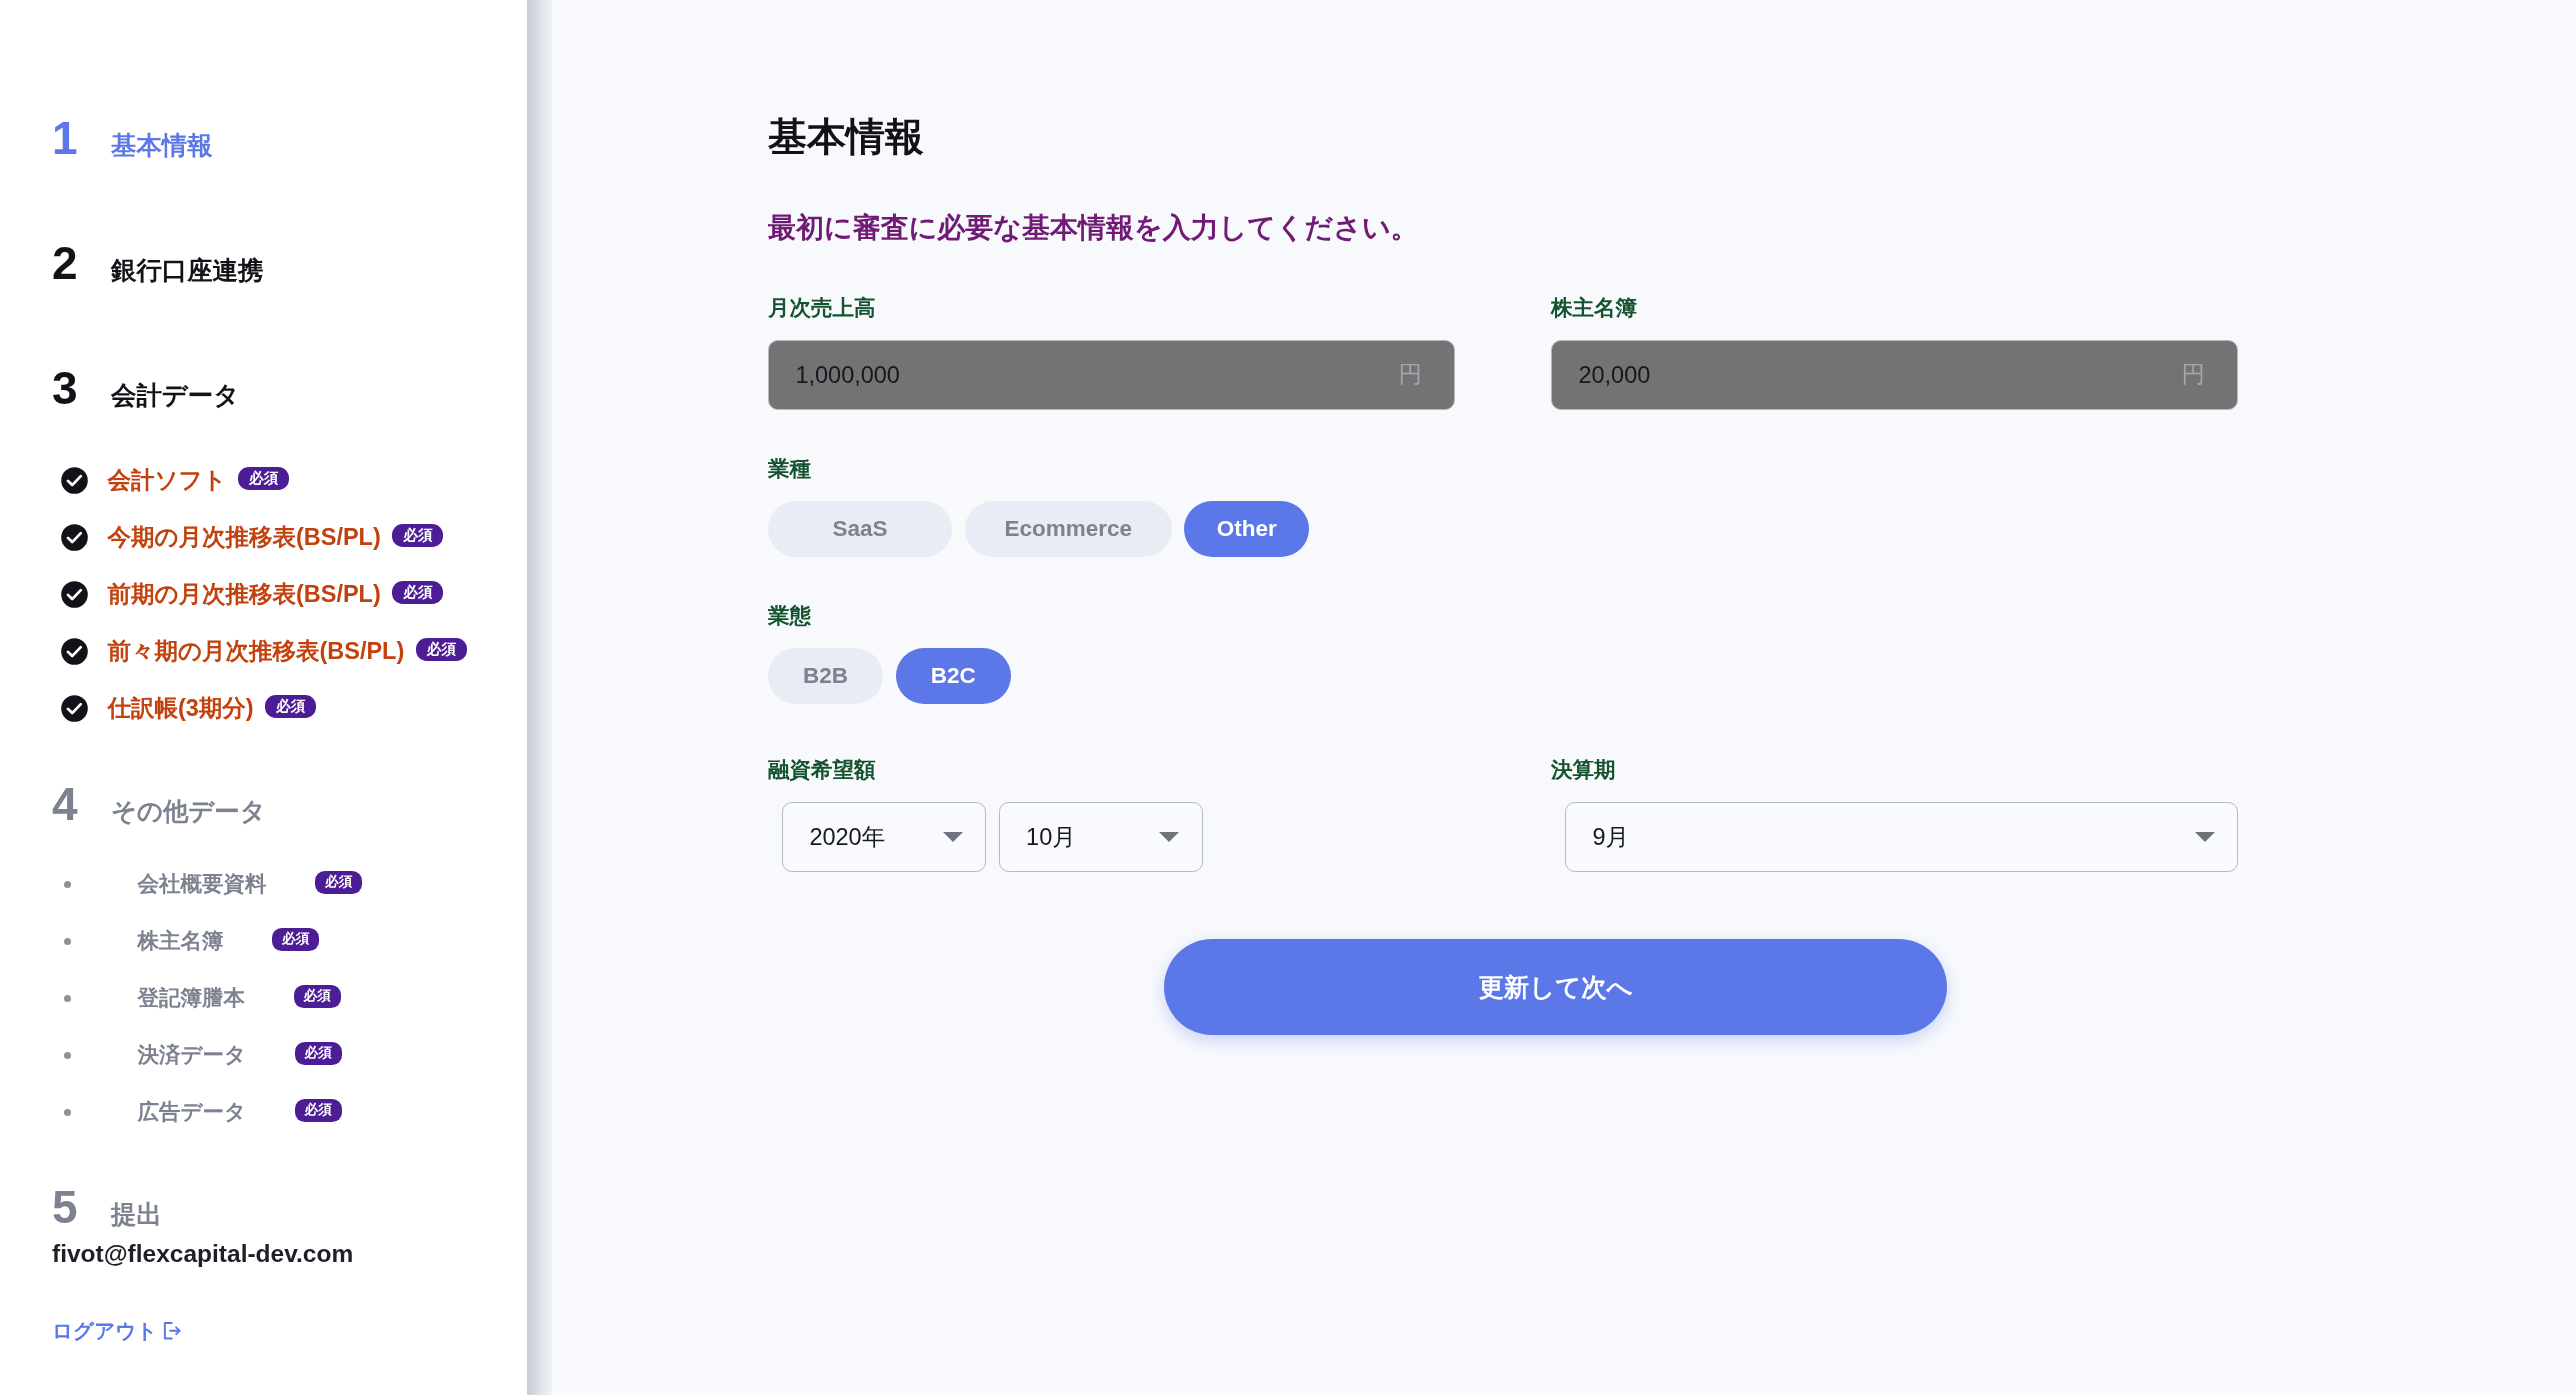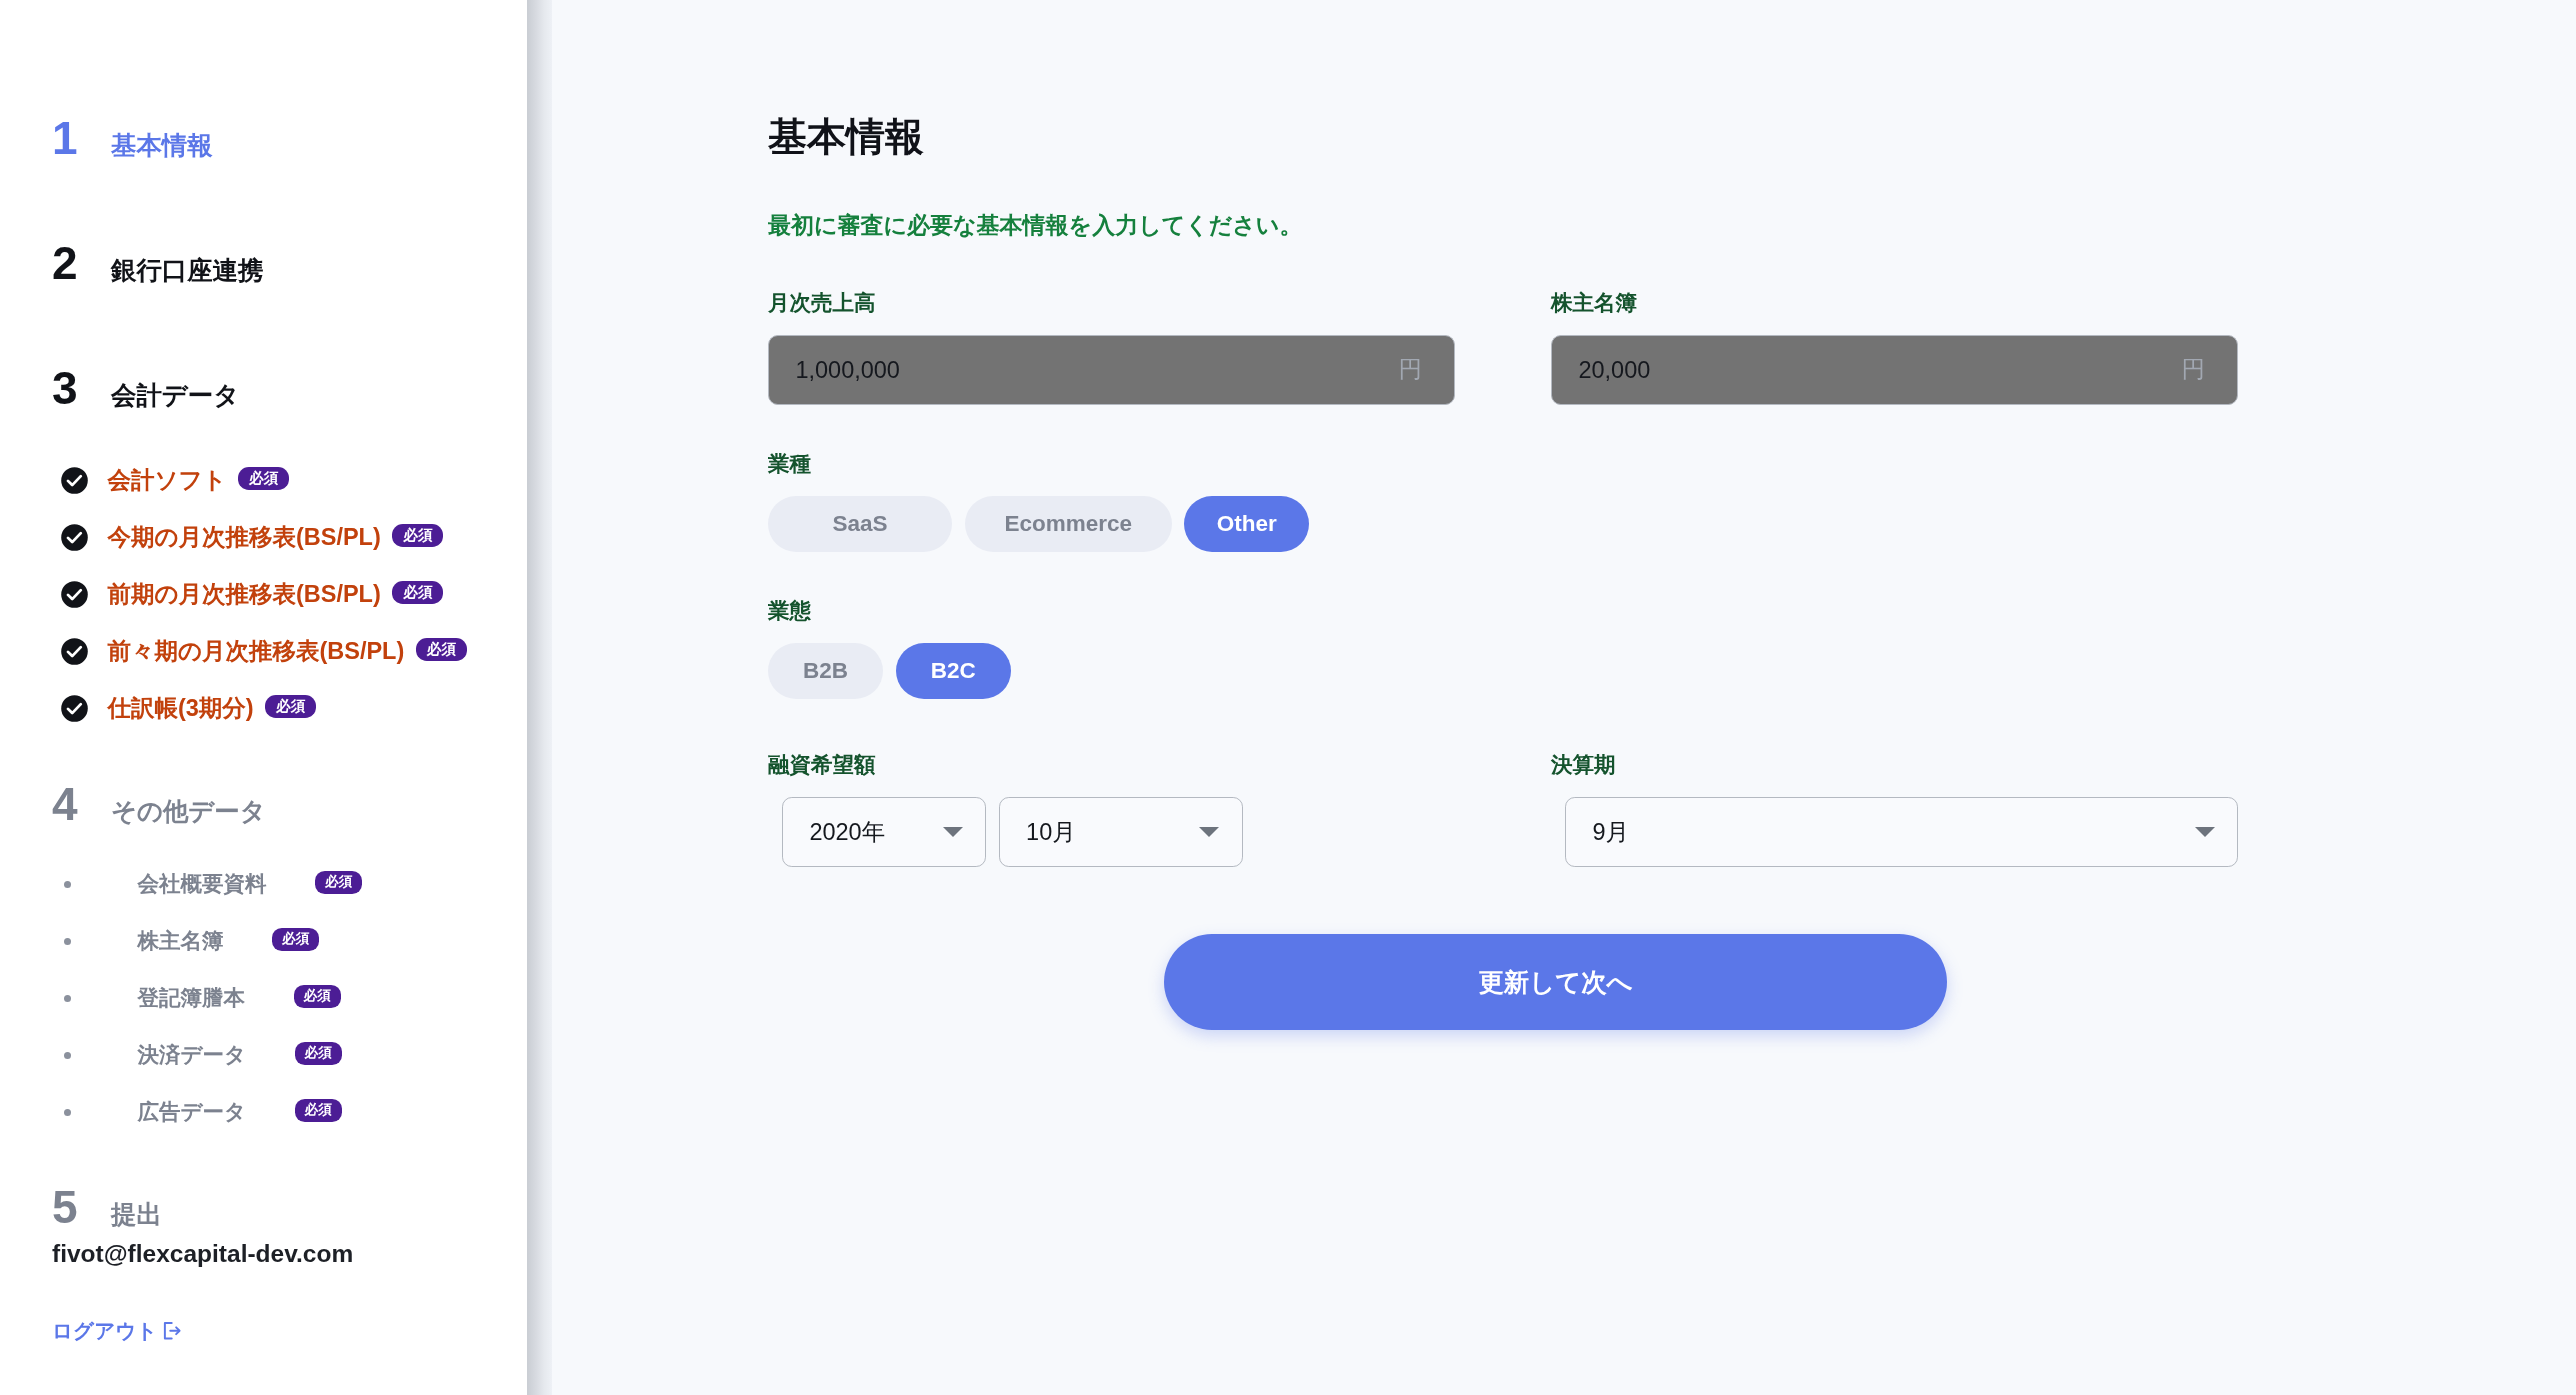--- a/index.html
+++ b/index.html
@@ -167,23 +167,23 @@
   .main-inner { width: 1478px; }
 
   .page-title {
     font-size: 39px;
     font-weight: 700;
     color: #101218;
     line-height: 1;
     margin-bottom: 0;
   }
   .page-subtitle {
-    font-size: 23px;
-    font-weight: 700;
-    color: #15803d;
+    font-size: 28px;
+    font-weight: 700;
+    color: #701a75;
     line-height: 1;
     margin-top: 58px;
   }
 
   .field-row {
     display: flex;
     margin-top: 56px;
   }
   .field-col {
     width: 687px;
@@ -252,21 +252,21 @@
   .pill-w-118 { width: 115px; }
 
   
   .select-row { display: flex; margin-top: 22.5px; padding-left: 14px; }
   .select-wrap {
     position: relative;
     height: 70px;
   }
   .select-wrap + .select-wrap { margin-left: 12.7px; }
   .sel-w-1 { width: 204px; }
-  .sel-w-2 { width: 244px; }
+  .sel-w-2 { width: 204px; }
   .sel-w-full { width: 687px; }
   .select-box {
     width: 100%;
     height: 70px;
     border: 1px solid #b4b9c1;
     border-radius: 9.8px;
     background: #f9fafd;
     font-family: inherit;
     font-size: 23.5px;
     color: #15181e;

